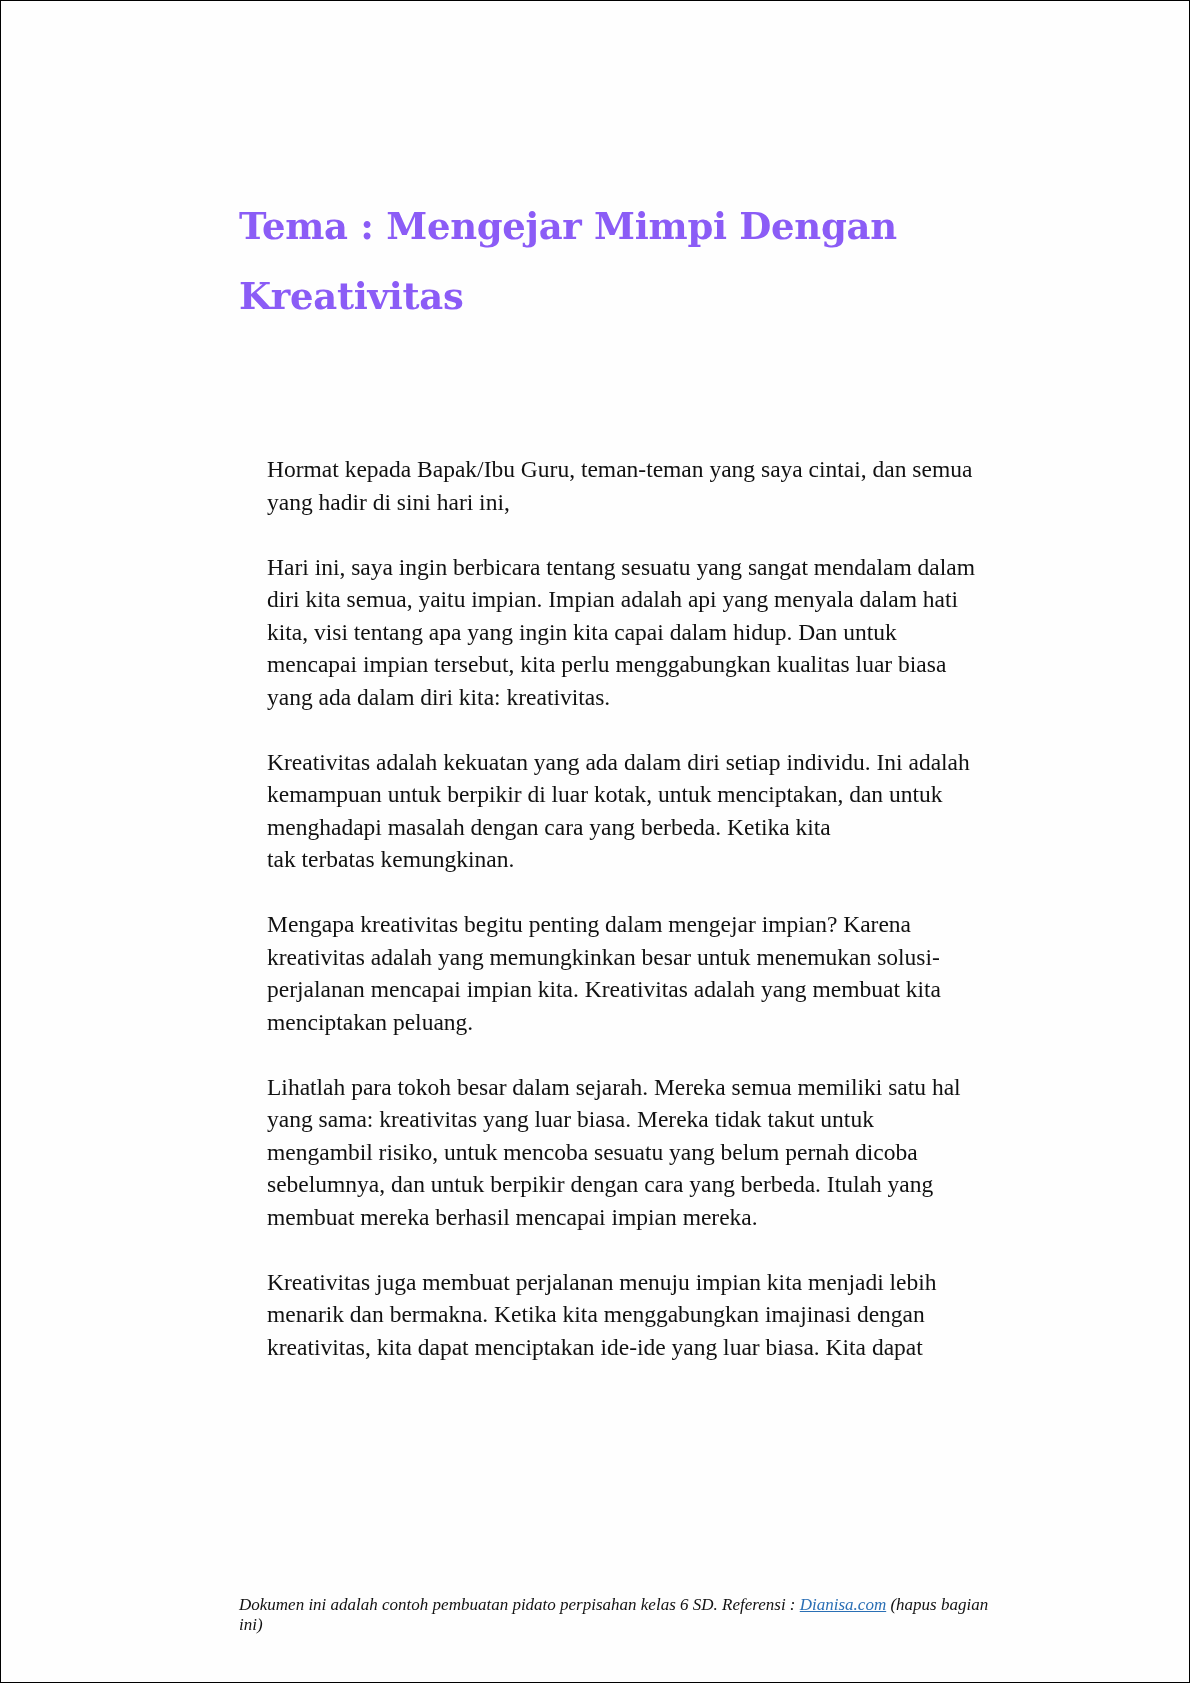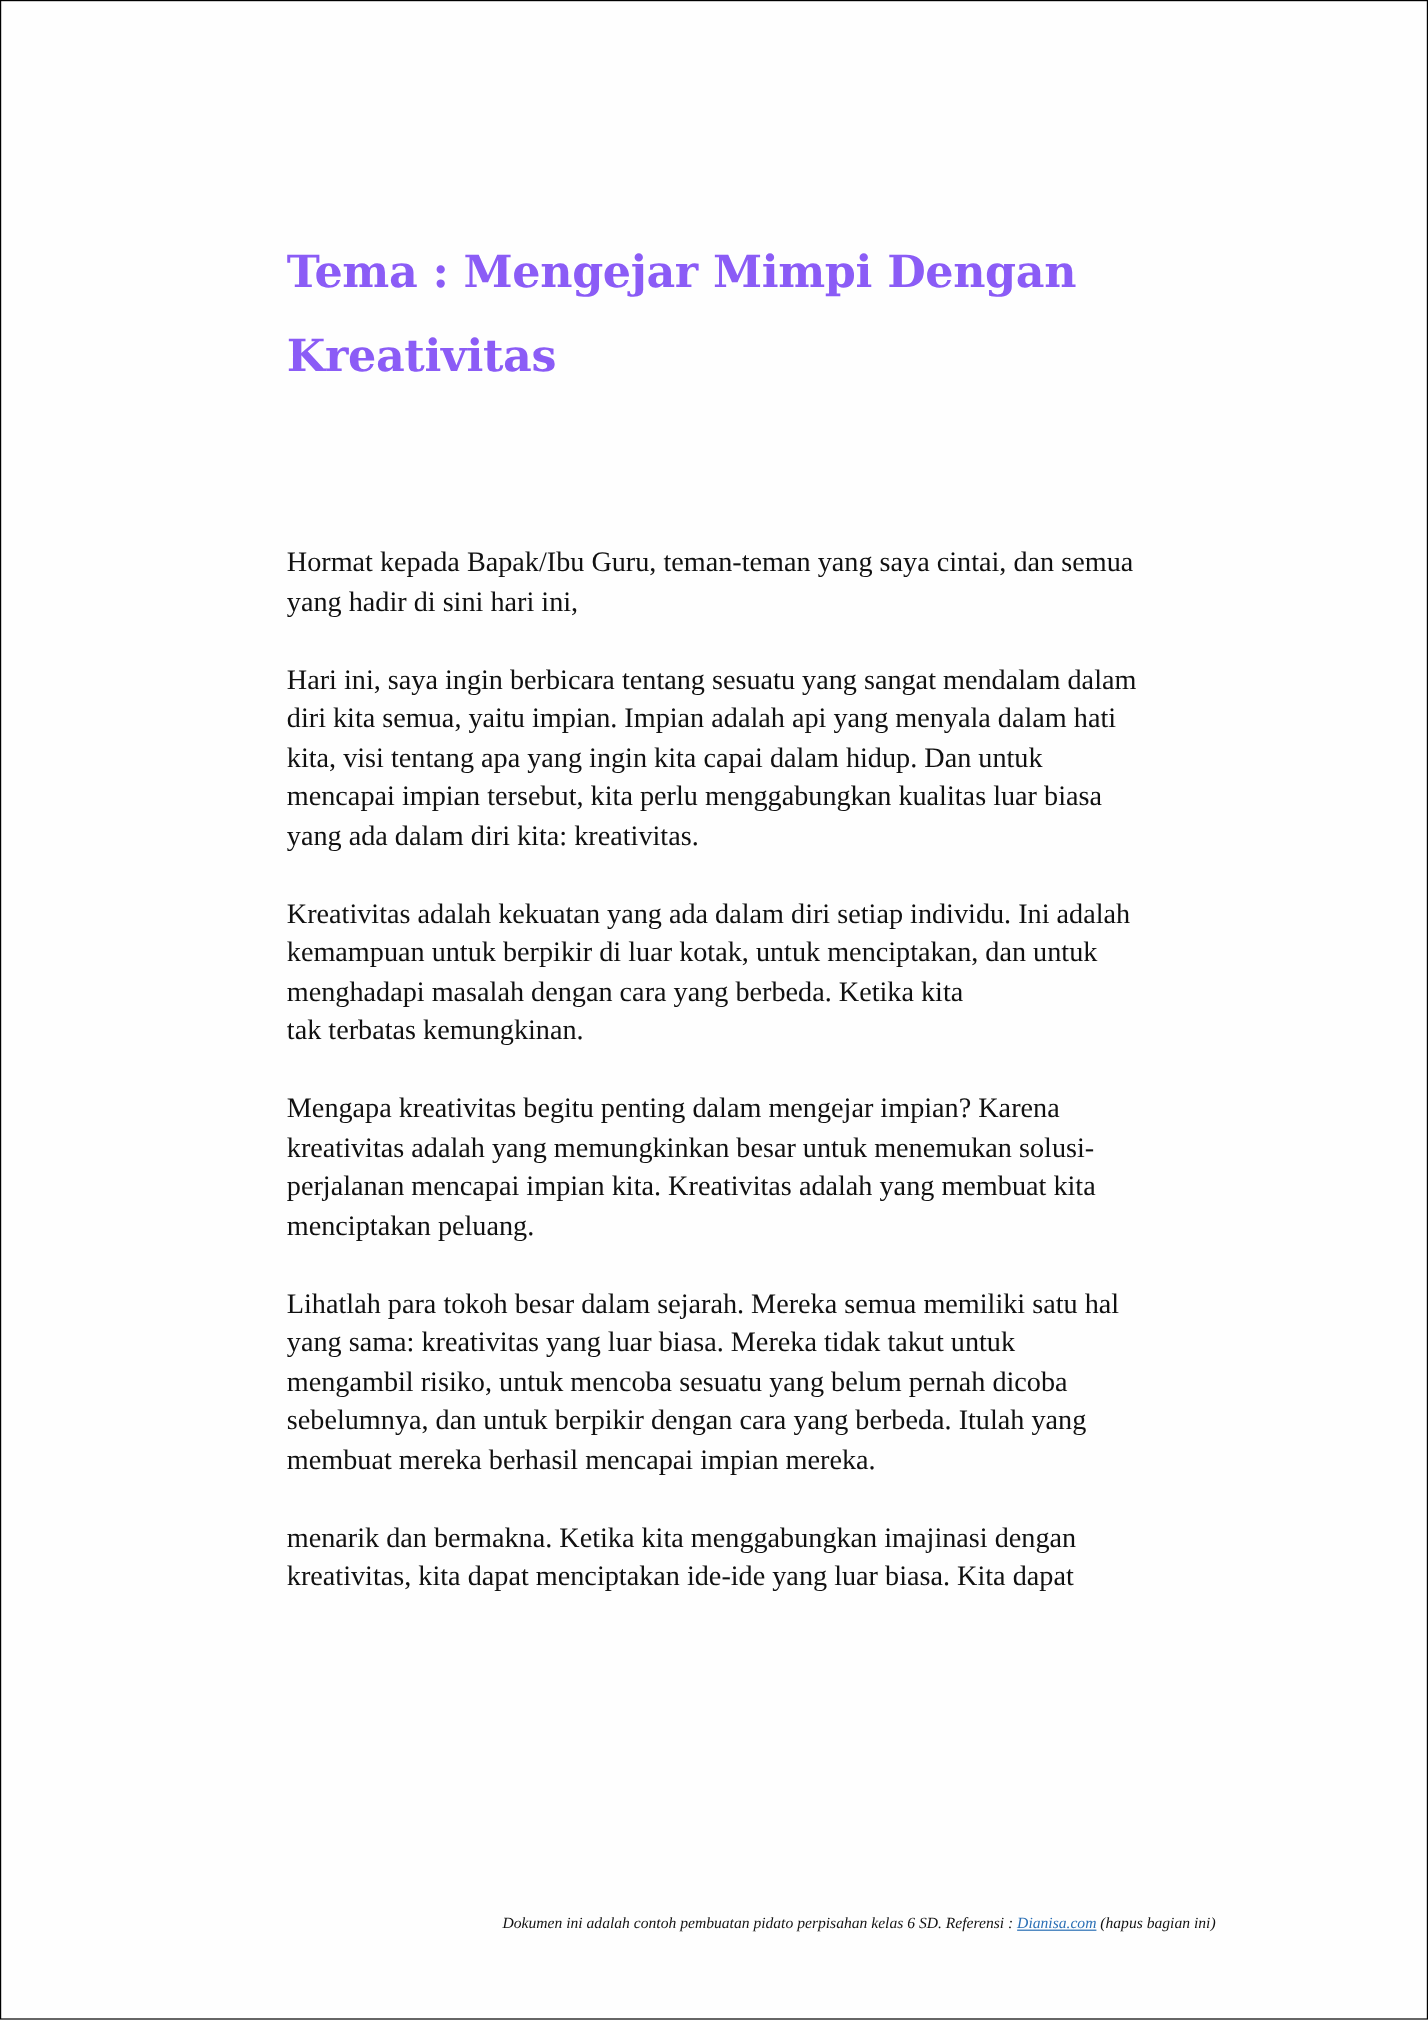--- a/index.html
+++ b/index.html
@@ -16,25 +16,25 @@
       font-family: "DejaVu Serif", serif;
       font-weight: bold; font-size: 37px; line-height: 70px;
       color: #8b5cf6; margin: 0; letter-spacing: -0.3px;
     }
     .body {
       position: absolute; left: 238px; top: 452px; width: 780px;
       font-family: "Liberation Serif", serif;
       font-size: 23.5px; line-height: 32.5px; color: #111;
     }
     .body p { margin: 0 0 32.5px 0; white-space: nowrap; }
-    .body p span { display: block; }
+    .body p span { display: block; margin-left: 28px; }
     .footer {
-      position: absolute; left: 252px; top: 1594px; width: 760px;
+      position: absolute; left: 238px; top: 1594px; width: 760px;
       font-family: "Liberation Serif", serif;
-      font-style: italic; font-size: 13px; color: #111; text-align: right;
+      font-style: italic; font-size: 17px; color: #111;
     }
     .footer a { color: #2a6fb5; text-decoration: underline; }
   </style>
 </head>
 <body>
 
 <div class="page">
   <h1 class="title">
     <span style="display:block">Tema : Mengejar Mimpi Dengan</span>
     <span style="display:block">Kreativitas</span>
@@ -65,20 +65,21 @@
       <span>menciptakan peluang.</span>
     </p>
     <p>
       <span>Lihatlah para tokoh besar dalam sejarah. Mereka semua memiliki satu hal</span>
       <span>yang sama: kreativitas yang luar biasa. Mereka tidak takut untuk</span>
       <span>mengambil risiko, untuk mencoba sesuatu yang belum pernah dicoba</span>
       <span>sebelumnya, dan untuk berpikir dengan cara yang berbeda. Itulah yang</span>
       <span>membuat mereka berhasil mencapai impian mereka.</span>
     </p>
     <p>
+      <span>Kreativitas juga membuat perjalanan menuju impian kita menjadi lebih</span>
       <span>menarik dan bermakna. Ketika kita menggabungkan imajinasi dengan</span>
       <span>kreativitas, kita dapat menciptakan ide-ide yang luar biasa. Kita dapat</span>
     </p>
   </div>
 
   <div class="footer">
     <span>Dokumen ini adalah contoh pembuatan pidato perpisahan kelas 6 SD. Referensi : </span><a>Dianisa.com</a><span> (hapus bagian ini)</span>
   </div>
 </div>
 

